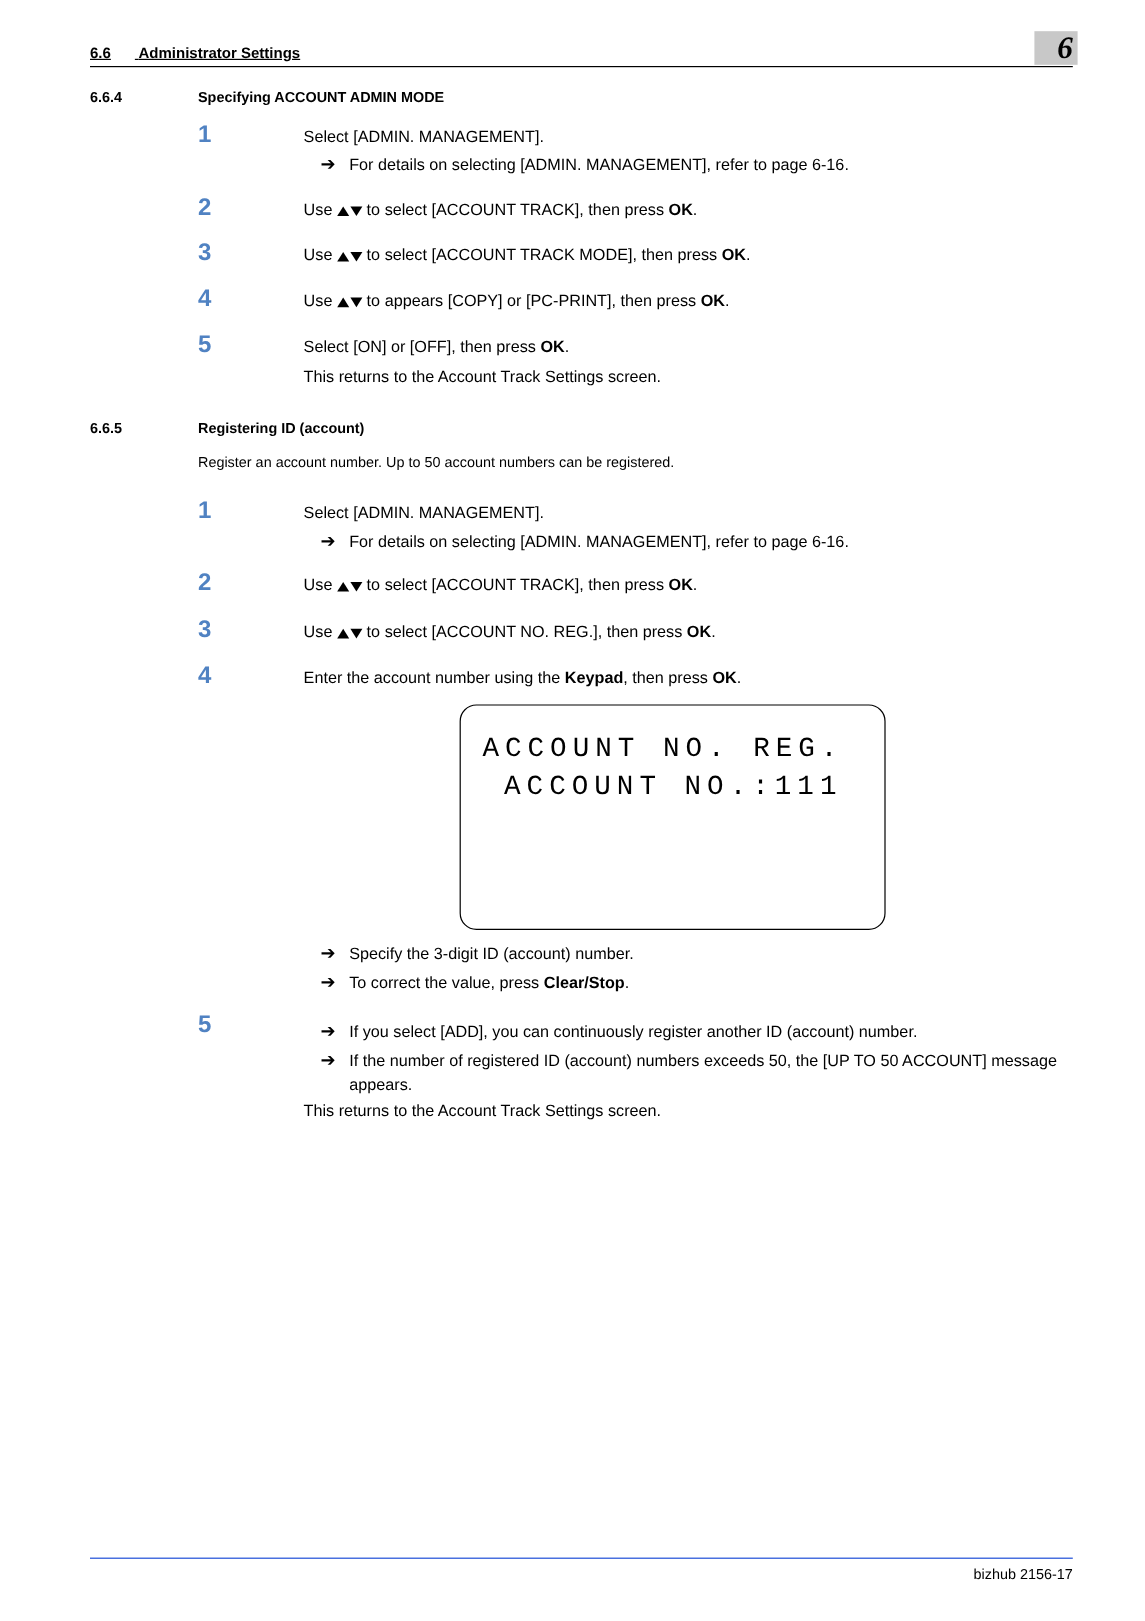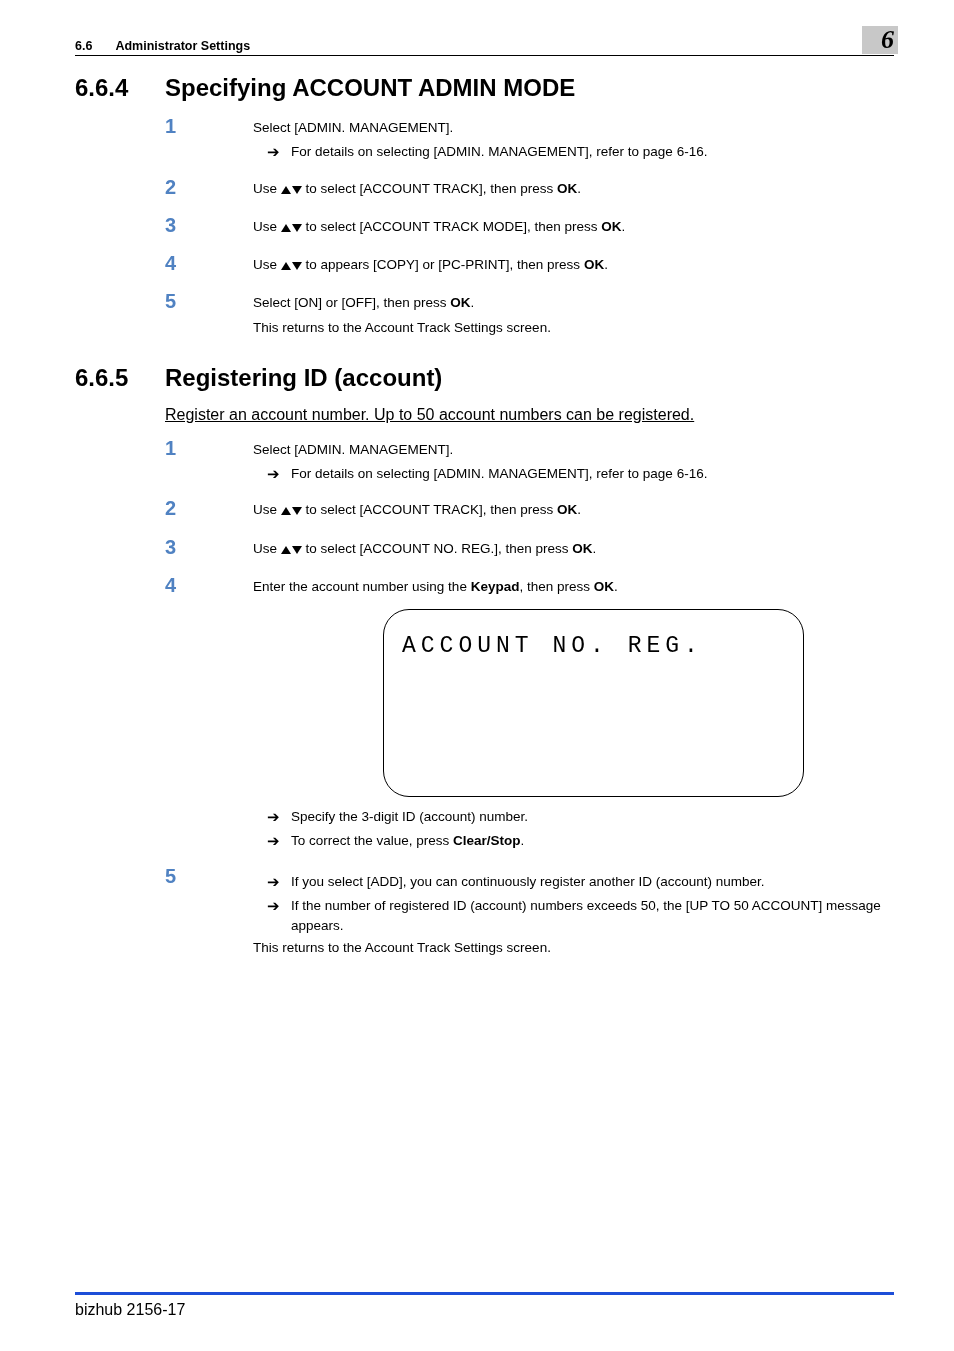--- a/index.html
+++ b/index.html
@@ -9,26 +9,27 @@
     color: #000;
     background: #fff;
     width: 954px;
     height: 1351px;
     position: relative;
     padding: 30px 60px 30px 75px;
   }
   .header-row {
     display: flex;
     justify-content: space-between;
-    align-items: flex-end;
+    align-items: center;
     border-bottom: 1px solid #000;
     padding-bottom: 2px;
     margin-bottom: 18px;
     position: relative;
     height: 26px;
+    text-decoration: underline;
   }
   .header-left {
     font-size: 12.5px;
     font-weight: bold;
     padding-top: 4px;
   }
   .header-num { margin-right: 20px; }
   .chapter-tab {
     position: absolute;
     right: -4px;
@@ -44,29 +45,28 @@
     font-style: italic;
     font-weight: bold;
     font-size: 26px;
     color: #000;
   }
   .section-block { margin-bottom: 22px; }
   .section-heading {
     display: flex;
     align-items: baseline;
     font-weight: bold;
-    font-size: 24px;
+    font-size: 12px;
     margin-bottom: 14px;
   }
   .section-number { width: 90px; flex: 0 0 90px; }
   .section-intro {
     margin-left: 90px;
-    font-size: 16px;
-    margin-bottom: 14px;
-    text-decoration: underline;
+    font-size: 12px;
+    margin-bottom: 24px;
   }
   .step {
     display: flex;
     align-items: flex-start;
     margin-left: 90px;
     margin-bottom: 12px;
   }
   .step-num {
     width: 40px;
     flex: 0 0 40px;
@@ -106,46 +106,46 @@
   }
   .tri-up, .tri-down {
     width: 0; height: 0;
     border-left: 5px solid transparent;
     border-right: 5px solid transparent;
     display: inline-block;
   }
   .tri-up { border-bottom: 8px solid #000; }
   .tri-down { border-top: 8px solid #000; }
   .lcd {
-    width: 421px;
+    width: 355px;
     height: 188px;
     border: 1.5px solid #000;
-    border-radius: 26px;
+    border-radius: 14px;
     margin: 12px 0 10px 130px;
     padding: 20px 18px;
   }
   .lcd-line {
     font-family: "Courier New", monospace;
     font-size: 23px;
     font-weight: 500;
     letter-spacing: 5px;
     line-height: 1.4;
     white-space: nowrap;
   }
   .lcd-line2 { padding-left: 18px; }
   .footer {
     position: absolute;
     bottom: 32px;
     left: 75px;
     right: 60px;
-    border-top: 3px solid #1d4ed8;
+    border-top: 1px solid #1d4ed8;
     padding-top: 6px;
     display: flex;
-    justify-content: flex-start;
-    font-size: 16px;
+    justify-content: flex-end;
+    font-size: 12px;
   }
   b { font-weight: bold; }
 </style>
 </head>
 <body>
 
 <div class="header-row">
   <div class="header-left">
     <span class="header-num">6.6</span>
     <span>Administrator Settings</span>
@@ -261,20 +261,21 @@
   </div>
 
   <div class="step">
     <div class="step-num">4</div>
     <div class="step-body">
       <p>
         <span>Enter the account number using the </span><b>Keypad</b><span>, then press </span><b>OK</b><span>.</span>
       </p>
       <div class="lcd">
         <div class="lcd-line">ACCOUNT NO. REG.</div>
+        <div class="lcd-line lcd-line2">ACCOUNT NO.:111</div>
       </div>
       <div class="sub">
         <span class="arrow">➔</span>
         <span class="sub-text">Specify the 3-digit ID (account) number.</span>
       </div>
       <div class="sub">
         <span class="arrow">➔</span>
         <span class="sub-text">
           <span>To correct the value, press </span><b>Clear/Stop</b><span>.</span>
         </span>

